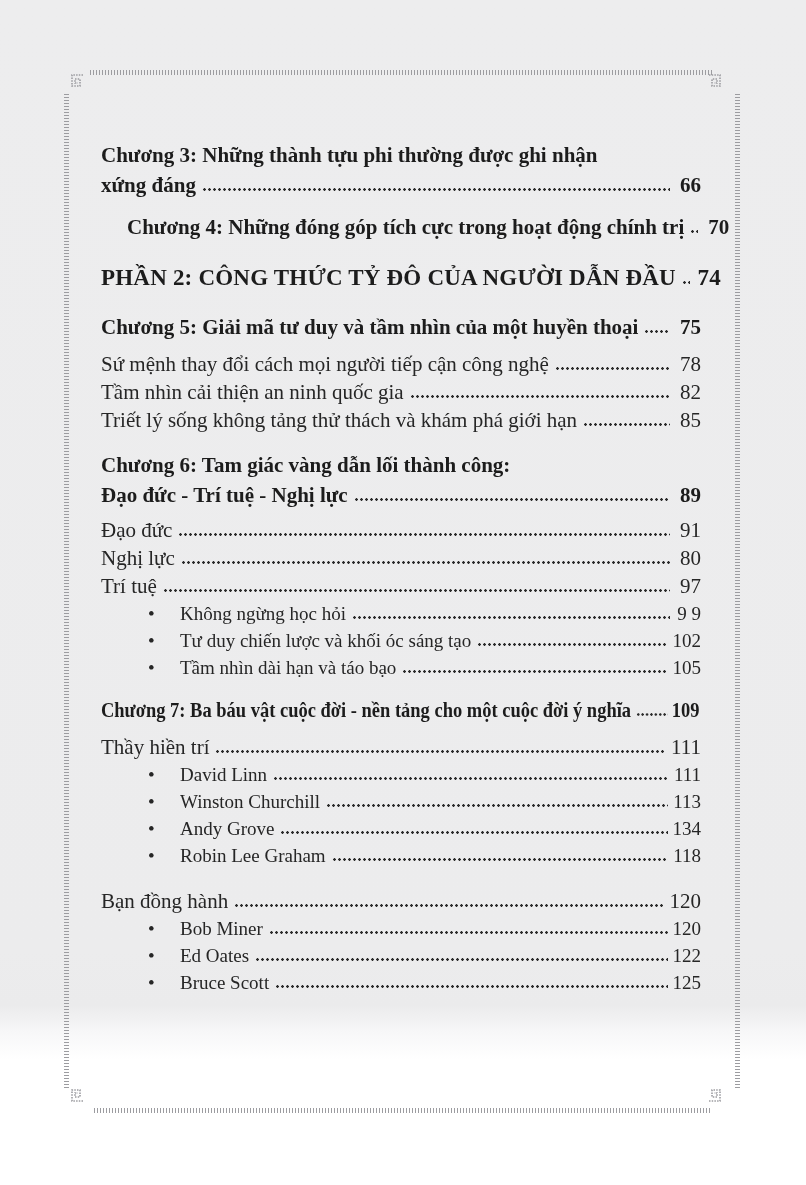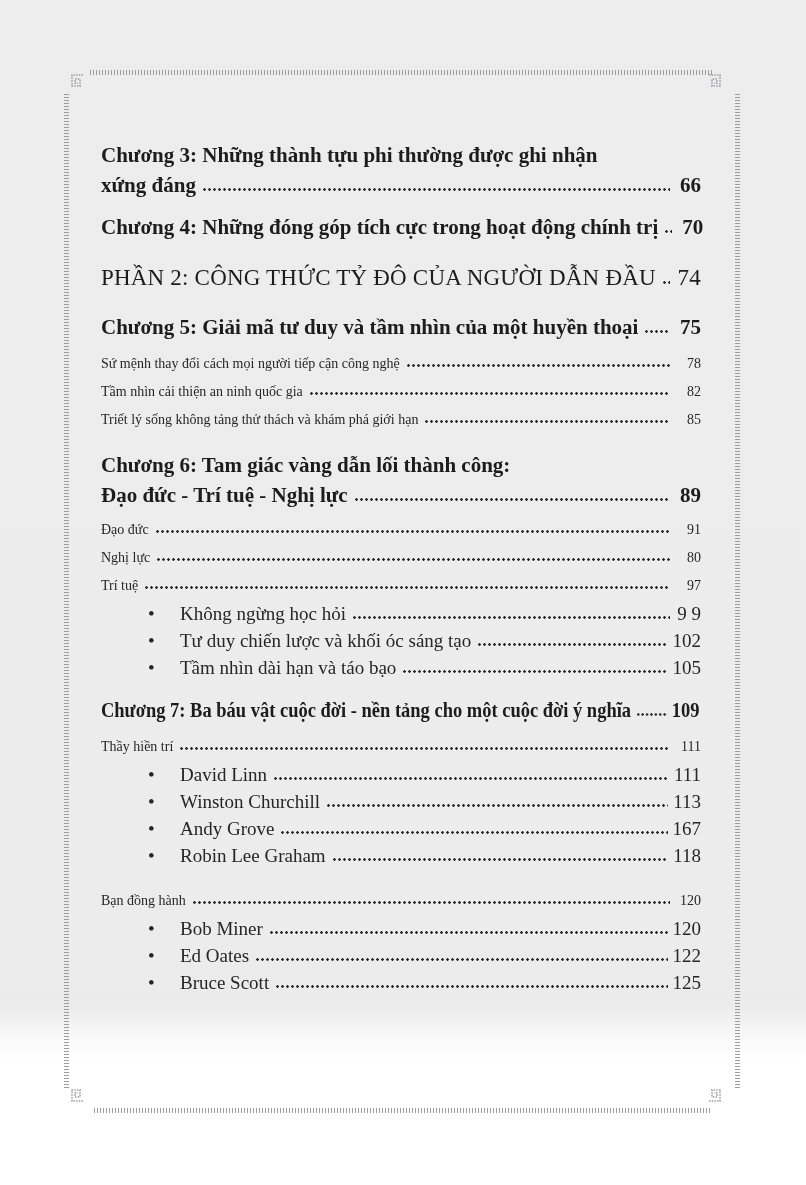--- a/index.html
+++ b/index.html
@@ -39,26 +39,26 @@
   .row{display:flex;align-items:baseline;}
   .t{white-space:nowrap;}
   .dots{
     flex:1;min-width:8px;height:5px;margin:0 5px 0 6px;
     background-image:radial-gradient(circle,#2b2b2b 1.15px,transparent 1.5px);
     background-size:5px 5px;background-repeat:repeat-x;background-position:left bottom;
   }
   .pg{min-width:26px;text-align:right;white-space:nowrap;}
   .chapter{font-weight:bold;font-size:21px;line-height:30px;color:#1c1c1c;}
   .part{font-weight:normal;font-size:23px;line-height:32px;color:#1c1c1c;letter-spacing:0.2px;}
-  .section{font-size:14px;line-height:28px;}
+  .section{font-size:21px;line-height:28px;}
   .bullet-row{font-size:19px;line-height:27px;padding-left:47px;}
   .bullet-mark{width:32px;flex:0 0 32px;}
   .condensed{width:680px;transform:scaleX(0.88);transform-origin:left top;}.mt6{margin-top:6px;}.mt8{margin-top:8px;}
-  .mt10{margin-top:18px;}.mt12{margin-top:12px;}.mt14{margin-top:14px;}
-  .mt16{margin-top:16px;}.mt20{margin-top:20px;}
+  .mt10{margin-top:18px;}.mt12{margin-top:12px;margin-left:26px;}.mt14{margin-top:14px;}
+  .mt16{margin-top:16px;}.mt20{margin-top:20px;font-weight:bold;}
 </style>
 </head>
 <body>
 
 <div class="page">
 
   <div>
     <div class="stitch-h frame-top"></div>
     <div class="stitch-h frame-bottom"></div>
     <div class="stitch-v frame-left"></div>
@@ -196,21 +196,21 @@
       <span class="bullet-mark">•</span>
       <span class="t">Winston Churchill</span>
       <span class="dots"></span>
       <span class="pg">113</span>
     </div>
 
     <div class="bullet-row row">
       <span class="bullet-mark">•</span>
       <span class="t">Andy Grove</span>
       <span class="dots"></span>
-      <span class="pg">167</span>
+      <span class="pg">134</span>
     </div>
 
     <div class="bullet-row row">
       <span class="bullet-mark">•</span>
       <span class="t">Robin Lee Graham</span>
       <span class="dots"></span>
       <span class="pg">118</span>
     </div>
 
     <div class="section row mt10">

